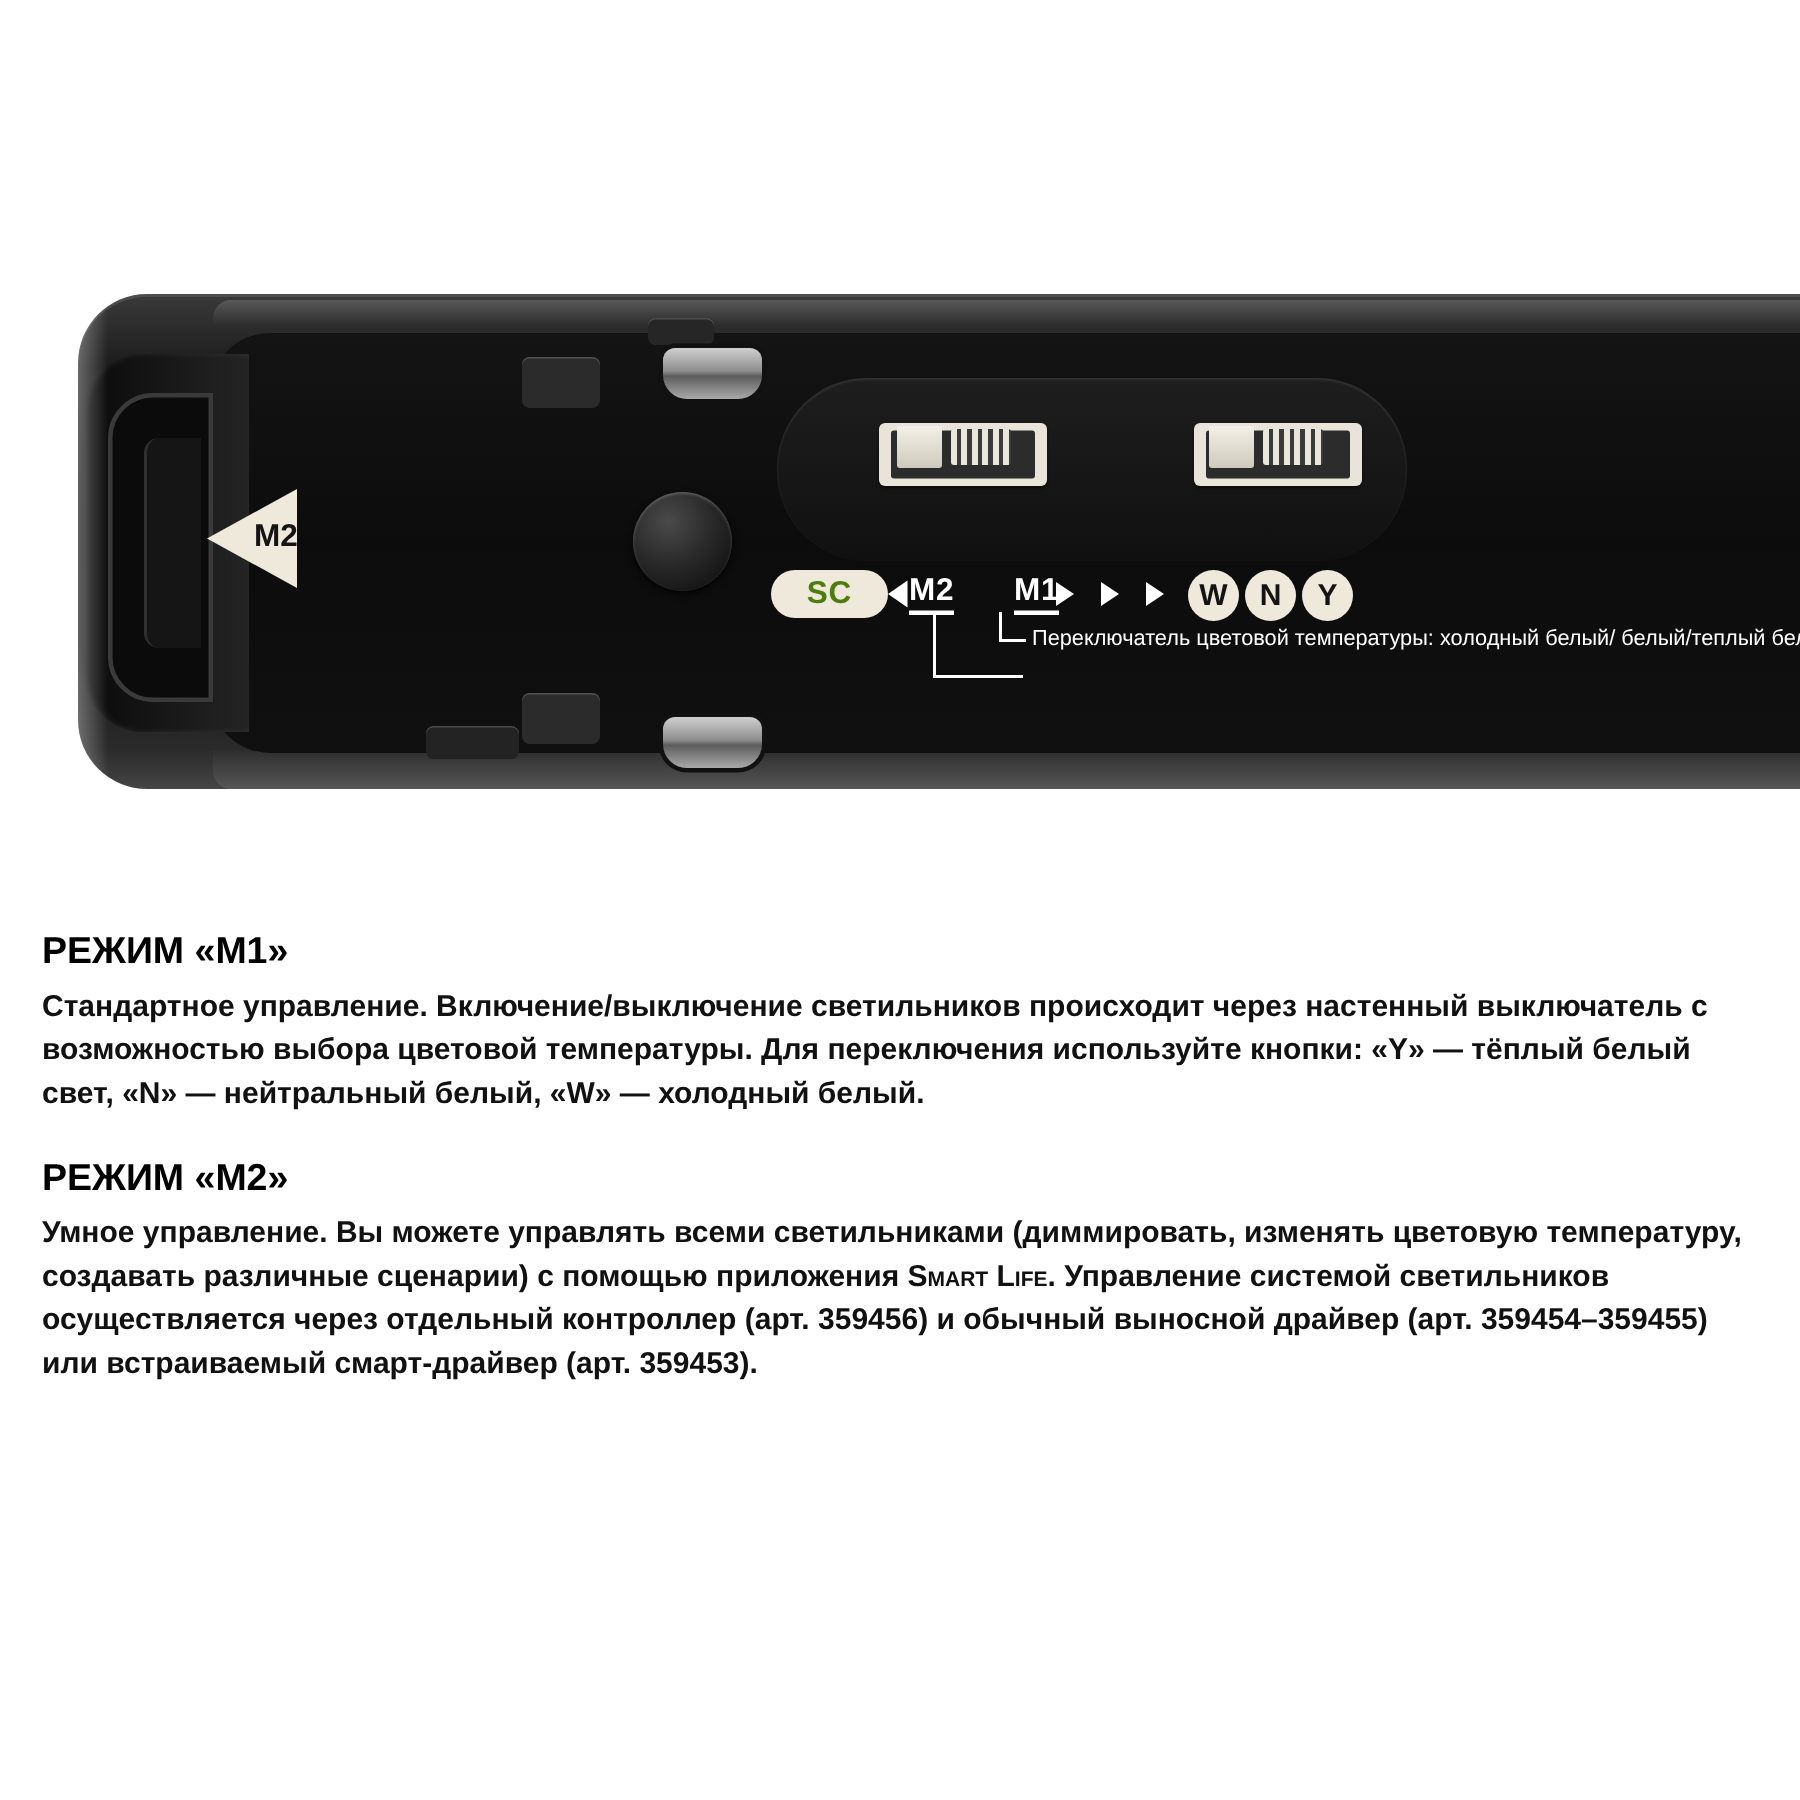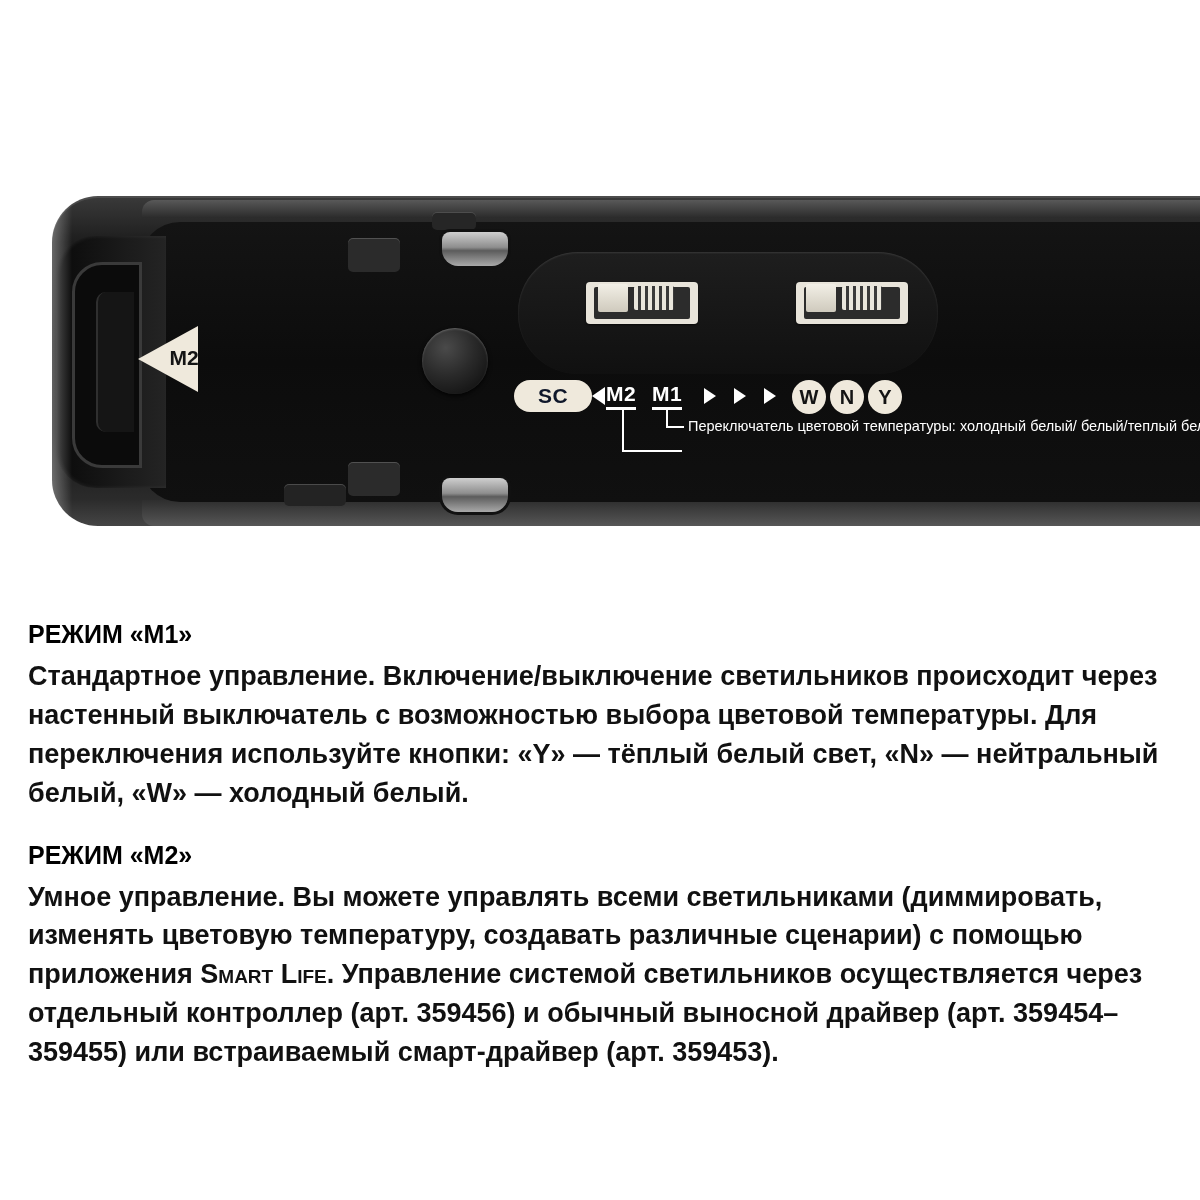--- a/index.html
+++ b/index.html
@@ -228,21 +228,21 @@
     height: 32px;
     background: #efe9dc;
     border-radius: 16px;
   }
   .sc-pill span {
     display: block;
     text-align: center;
     line-height: 32px;
     font-size: 21px;
     font-weight: bold;
-    color: #0f172a;
+    color: #4d7c0f;
     letter-spacing: .5px;
   }
 
   
   .left-arrow {
     position: absolute;
     left: 580px;
     top: 387px;
     width: 0; height: 0;
     border-top: 9px solid transparent;
@@ -252,21 +252,21 @@
   .mode-tag {
     position: absolute;
     top: 382px;
     color: #ffffff;
     font-size: 21px;
     font-weight: bold;
     letter-spacing: .5px;
   }
   .mode-tag .ul { border-bottom: 3px solid #ffffff; padding-bottom: 2px; }
   .mode-tag.m2tag { left: 594px; }
-  .mode-tag.m1tag { left: 640px; text-align: right; }
+  .mode-tag.m1tag { left: 664px; text-align: right; }
 
   .arrow-right {
     position: absolute;
     top: 388px;
     width: 0; height: 0;
     border-top: 8px solid transparent;
     border-bottom: 8px solid transparent;
     border-left: 12px solid #ffffff;
   }
   .arrow-right.a1 { left: 692px; }
@@ -333,21 +333,21 @@
     letter-spacing: .2px;
     color: #111;
   }
   h2.sub-title {
     font-size: 25px;
     font-weight: bold;
     margin: 0 0 8px 0;
     color: #000000;
   }
   .para {
-    font-size: 27px;
+    font-size: 20px;
     line-height: 1.44;
     font-weight: bold;
     margin: 0 0 20px 0;
     color: #111;
   }
   .para .sc { font-variant: small-caps; }
   .spacer-8 { height: 8px; }
 </style>
 </head>
 <body>

